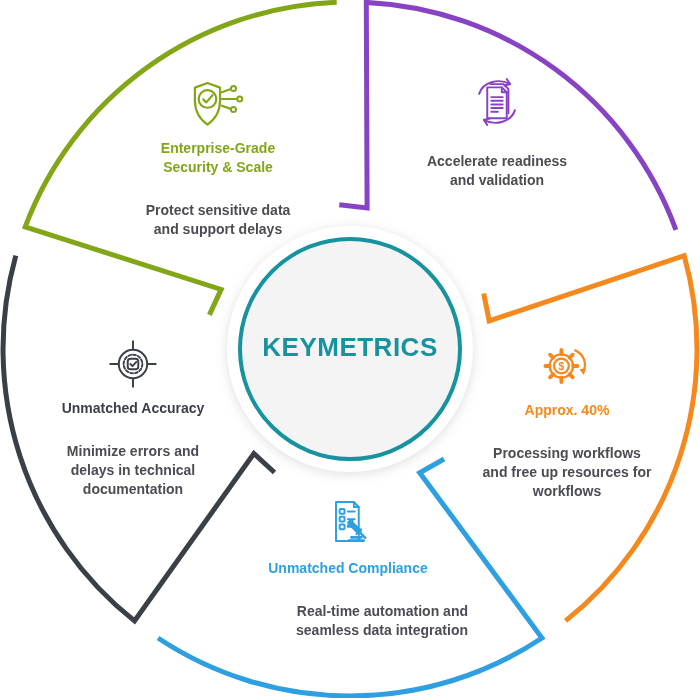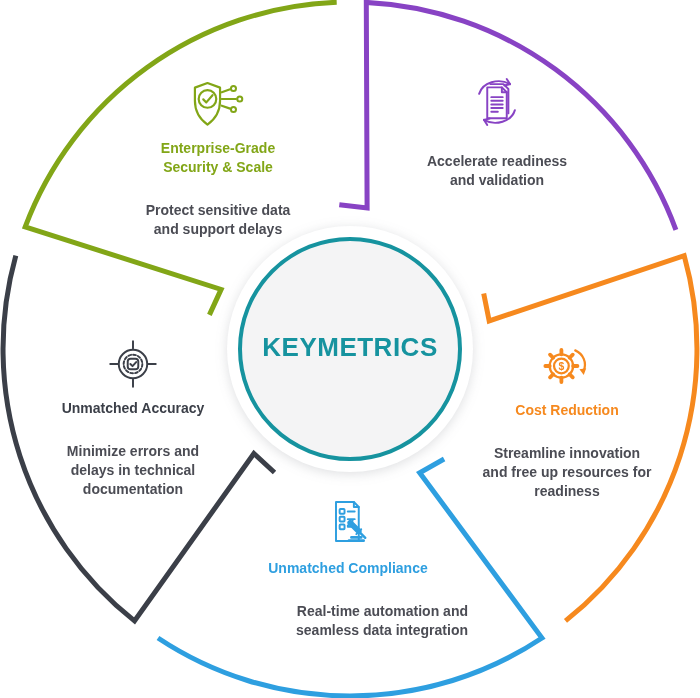--- a/index.html
+++ b/index.html
@@ -91,26 +91,26 @@
                    M13.5 30 H8.5 M17.5 39.5 L13.9 43.1 M27 43.5 V48.5 M36.5 39.5 L40.1 43.1"></path>
         </g>
         <circle cx="27" cy="30" r="13.5"></circle>
         <circle cx="27" cy="30" r="8.5"></circle>
         <text x="27" y="34.5" text-anchor="middle" stroke="none" fill="currentColor" font-family="Liberation Sans, sans-serif" font-size="12" font-weight="bold">$</text>
         <path d="M43 12 C52 16 57 26 52.5 36"></path>
         <path d="M52.8 40.5 l-5 -6.8 l7.8 -1 z" fill="currentColor" stroke="none"></path>
       </svg>
     </div>
     <div class="title">
-      <span>Cost Reduction</span>
+      <span>Approx. 40%</span>
     </div>
     <div class="desc" style="color: rgb(75, 76, 84);">
-      <span>Streamline innovation</span>
+      <span>Processing workflows</span>
       <span>and free up resources for</span>
-      <span>readiness</span>
+      <span>workflows</span>
     </div>
   </div>
 
   <div class="metric" style="left: 228px; top: 498px; width: 240px; color: rgb(46, 159, 224);">
     <div class="icon">
       <svg viewBox="0 0 62 64" fill="none" stroke="currentColor" stroke-width="2.4" stroke-linecap="round" stroke-linejoin="round">
         <path d="M16 5 H38 L44 11 V53 H16 Z"></path>
         <path d="M38 5 V11 H44"></path>
         <rect x="20.5" y="13.5" width="6" height="6" rx="1"></rect>
         <rect x="20.5" y="23" width="6" height="6" rx="1"></rect>

